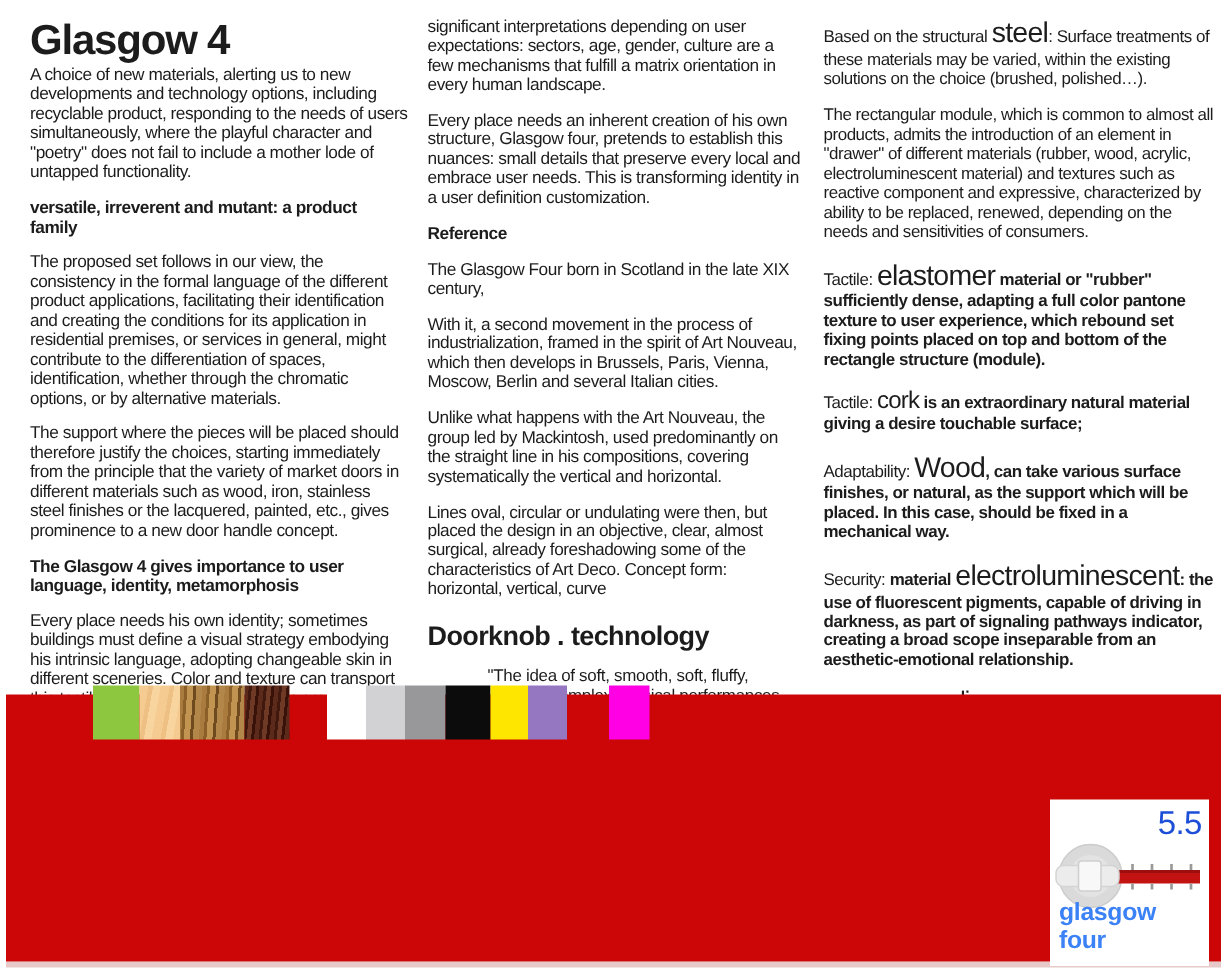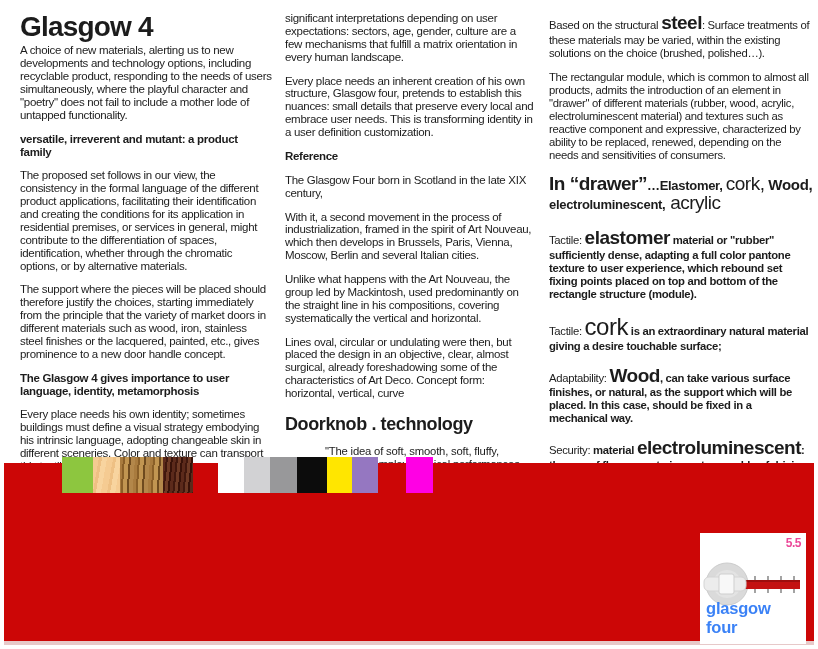--- a/index.html
+++ b/index.html
@@ -13,42 +13,42 @@
   .body, .bhead{font-size:11.5px;line-height:1.12;letter-spacing:-0.3px;margin:0 0 11px 0;}
   .nogap{margin-bottom:0;}
   .bhead{font-weight:bold;}
   .title{font-size:28px;font-weight:bold;letter-spacing:-0.8px;margin:0 0 3px 0;line-height:1.05;}
   .doorknob{font-size:18px;font-weight:bold;letter-spacing:-0.4px;margin:14px 0 10px 0;}
   .quote{font-size:11.3px;line-height:1.13;letter-spacing:-0.2px;margin:0 0 0 40px;width:206px;}
   .quote-attr{font-size:8.5px;color:#444;letter-spacing:0;}
   
   .c3p{font-size:11.3px;line-height:1.14;letter-spacing:-0.3px;margin:0 0 12px 0;}
   .c3bold{font-weight:bold;}
-  .bigword{font-size:19px;font-weight:bold;letter-spacing:-0.5px;}
-  .bigword-light{font-size:24px;font-weight:normal;letter-spacing:-0.5px;}
+  .bigword{font-size:19px;font-weight:normal;letter-spacing:-0.5px;}
+  .bigword-light{font-size:16px;font-weight:normal;letter-spacing:-0.5px;}
   .lbl{font-weight:normal;margin-top:38px;}
   .drawer-head{margin:2px 0 14px 0;line-height:1.05;}
   .h-big{font-size:19px;font-weight:bold;letter-spacing:-0.5px;}
   .h-med{font-size:13px;font-weight:bold;letter-spacing:-0.3px;}
   .h-biglight{font-size:19px;font-weight:normal;letter-spacing:-0.5px;}
   .h-big2{font-size:15px;font-weight:bold;letter-spacing:-0.3px;}
   
   .banner{position:absolute;left:4px;top:463px;width:810px;height:178px;z-index:1;}
   .banner-shadow{position:absolute;left:4px;top:641px;width:810px;height:4px;background:#e7c9c9;z-index:0;}
   .idea{position:absolute;left:458px;top:492px;z-index:2;color:#ffffff;font-weight:bold;
         font-size:97px;line-height:1;letter-spacing:-3px;font-family:"Liberation Sans",sans-serif;}
   
   .swatches{position:absolute;left:62px;top:457px;height:36px;display:flex;z-index:2;}
   .swatch{height:36px;}
   .wood-light{background:repeating-linear-gradient(100deg,#f5cb92 0 6px,#eec084 6px 9px,#f8d49f 9px 14px);}
   .wood-mid{background:repeating-linear-gradient(94deg,#a97b3e 0 3px,#8a5f28 3px 5px,#c19551 5px 9px,#6e4a1e 9px 11px,#b3874a 11px 15px);}
   .wood-dark{background:repeating-linear-gradient(96deg,#5c2a1b 0 3px,#41180e 3px 5px,#6e3a25 5px 8px,#381209 8px 10px);}
   
   .panel{position:absolute;left:700px;top:533px;width:106px;height:111px;background:#ffffff;z-index:3;}
-  .version{position:absolute;top:3px;right:5px;color:#ec4899;font-weight:bold;font-size:12px;letter-spacing:-0.5px;}
+  .version{position:absolute;top:3px;right:5px;color:#1d4ed8;font-weight:normal;font-size:22px;letter-spacing:-0.5px;}
   .brand{position:absolute;bottom:7px;left:6px;color:#3b82f6;font-weight:bold;font-size:16.5px;letter-spacing:-0.2px;}
   .handle-svg{position:absolute;left:0;top:24px;}
 </style>
 </head>
 <body>
 
 <div class="page">
 
   <div class="col col1">
     <h1 class="title">Glasgow 4</h1>
@@ -69,21 +69,20 @@
     <p class="body">Unlike what happens with the Art Nouveau, the group led by Mackintosh, used predominantly on the straight line in his compositions, covering systematically the vertical and horizontal.</p>
     <p class="body">Lines oval, circular or undulating were then, but placed the design in an objective, clear, almost surgical, already foreshadowing some of the characteristics of Art Deco. Concept form: horizontal, vertical, curve</p>
     <h2 class="doorknob">Doorknob . technology</h2>
     <p class="quote"><span>"The idea of soft, smooth, soft, fluffy, involves complex physical performances, which have to do with how the material deforms and their deflection reactions with pressure distribution and tactile surfaces quality"</span> <span class="quote-attr">Ezio Manzini</span></p>
   </div>
 
   <div class="col col3">
     <p class="c3p"><span class="lbl">Based on the structural </span><span class="bigword">steel</span><span class="lbl">: Surface treatments of these materials may be varied, within the existing solutions on the choice (brushed, polished…).</span></p>
     <p class="c3p">The rectangular module, which is common to almost all products, admits the introduction of an element in "drawer" of different materials (rubber, wood, acrylic, electroluminescent material) and textures such as reactive component and expressive, characterized by ability to be replaced, renewed, depending on the needs and sensitivities of consumers.</p>
 
-    <p class="c3p drawer-head"><span class="h-big">In “drawer”</span><span class="h-med">…Elastomer, </span><span class="h-biglight">cork,</span><span class="h-big2"> Wood,</span><span class="h-med"> electroluminescent,</span><span class="h-biglight"> acrylic</span></p>
 
     <p class="c3p"><span class="lbl">Tactile:  </span><span class="bigword">elastomer</span><span class="c3bold"> material or "rubber" sufficiently dense, adapting a full color pantone texture to user experience, which rebound set fixing points placed on top and bottom of the rectangle structure (module).</span></p>
 
     <p class="c3p"><span class="lbl">Tactile:  </span><span class="bigword-light">cork</span><span class="c3bold"> is an extraordinary natural material giving a desire touchable surface;</span></p>
 
     <p class="c3p"><span class="lbl">Adaptability:  </span><span class="bigword">Wood</span><span class="c3bold">, can take various surface finishes, or natural, as the support which will be placed. In this case, should be fixed in a mechanical way.</span></p>
 
     <p class="c3p"><span class="lbl">Security: </span><span class="c3bold">material </span><span class="bigword">electroluminescent</span><span class="c3bold">: the use of fluorescent pigments, capable of driving in darkness, as part of signaling pathways indicator, creating a broad scope inseparable from an aesthetic-emotional relationship.</span></p>
 
     <p class="c3p"><span class="lbl">Transparent: </span><span class="bigword-light">acrylic</span><span class="c3bold"> gives emphasis to transparency and lightness, color or clear acrylic must be glued to the structure.</span></p>

